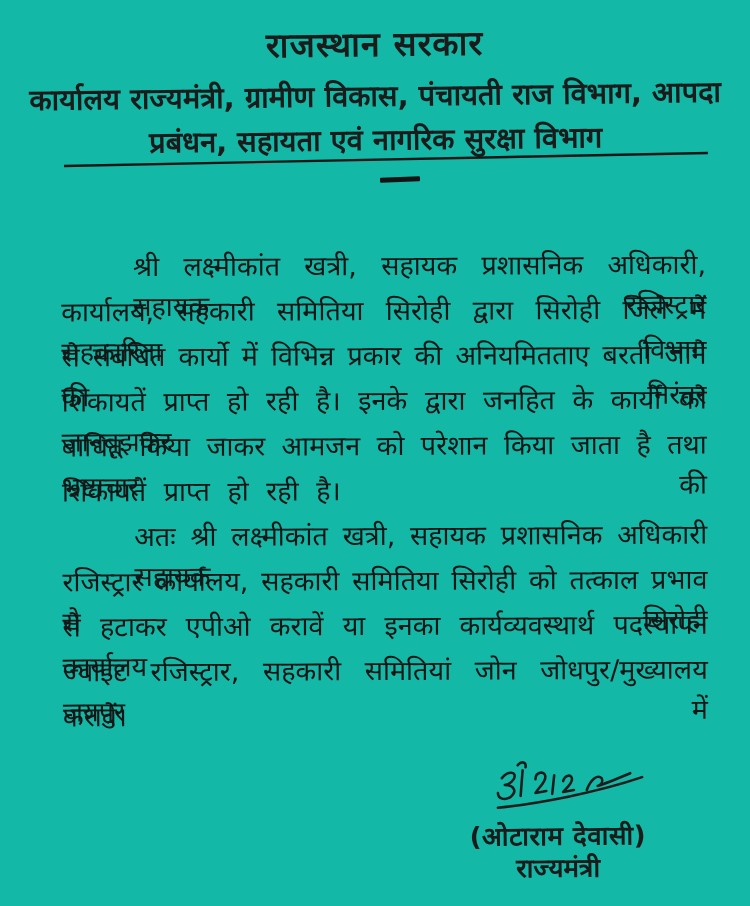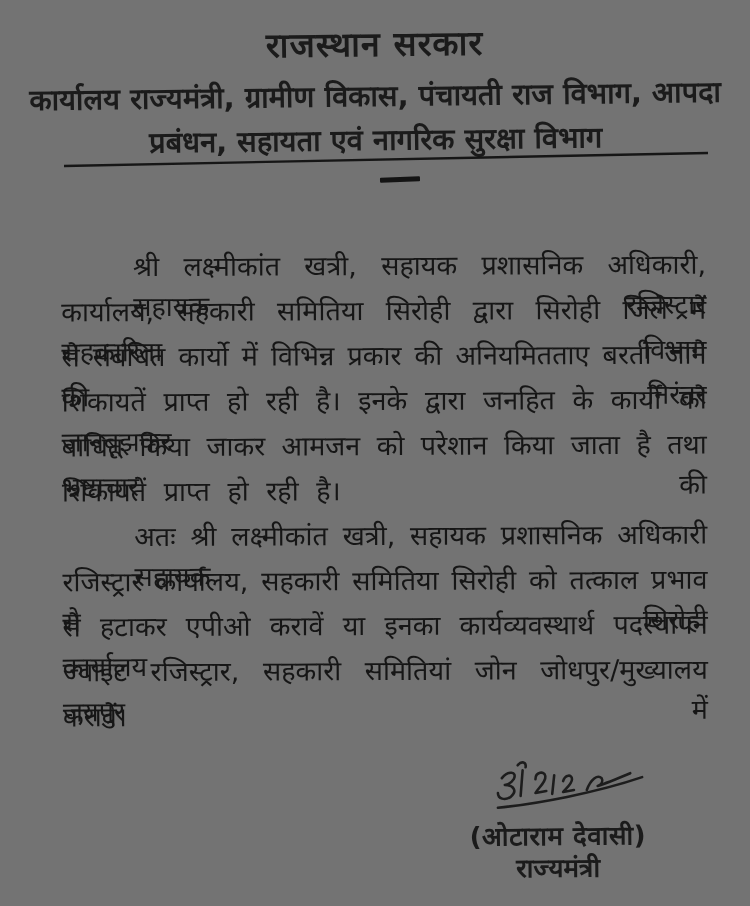--- a/index.html
+++ b/index.html
@@ -5,21 +5,21 @@
   html,body{margin:0;padding:0;}
   body{
     width:750px;height:906px;
     background:#f6f6f4;
     font-family:"DejaVu Sans","Liberation Sans",sans-serif;
     overflow:hidden;
   }
   .paper{
     position:relative;
     width:750px;height:906px;
-    background:#737373;
+    background:#14b8a6;
     color:#1b1b1b;
   }
   
   .header{
     position:absolute;left:0;top:0;width:750px;
     transform:rotate(-0.7deg);
     text-align:center;
   }
   .doc-title{
     margin-top:20px;

